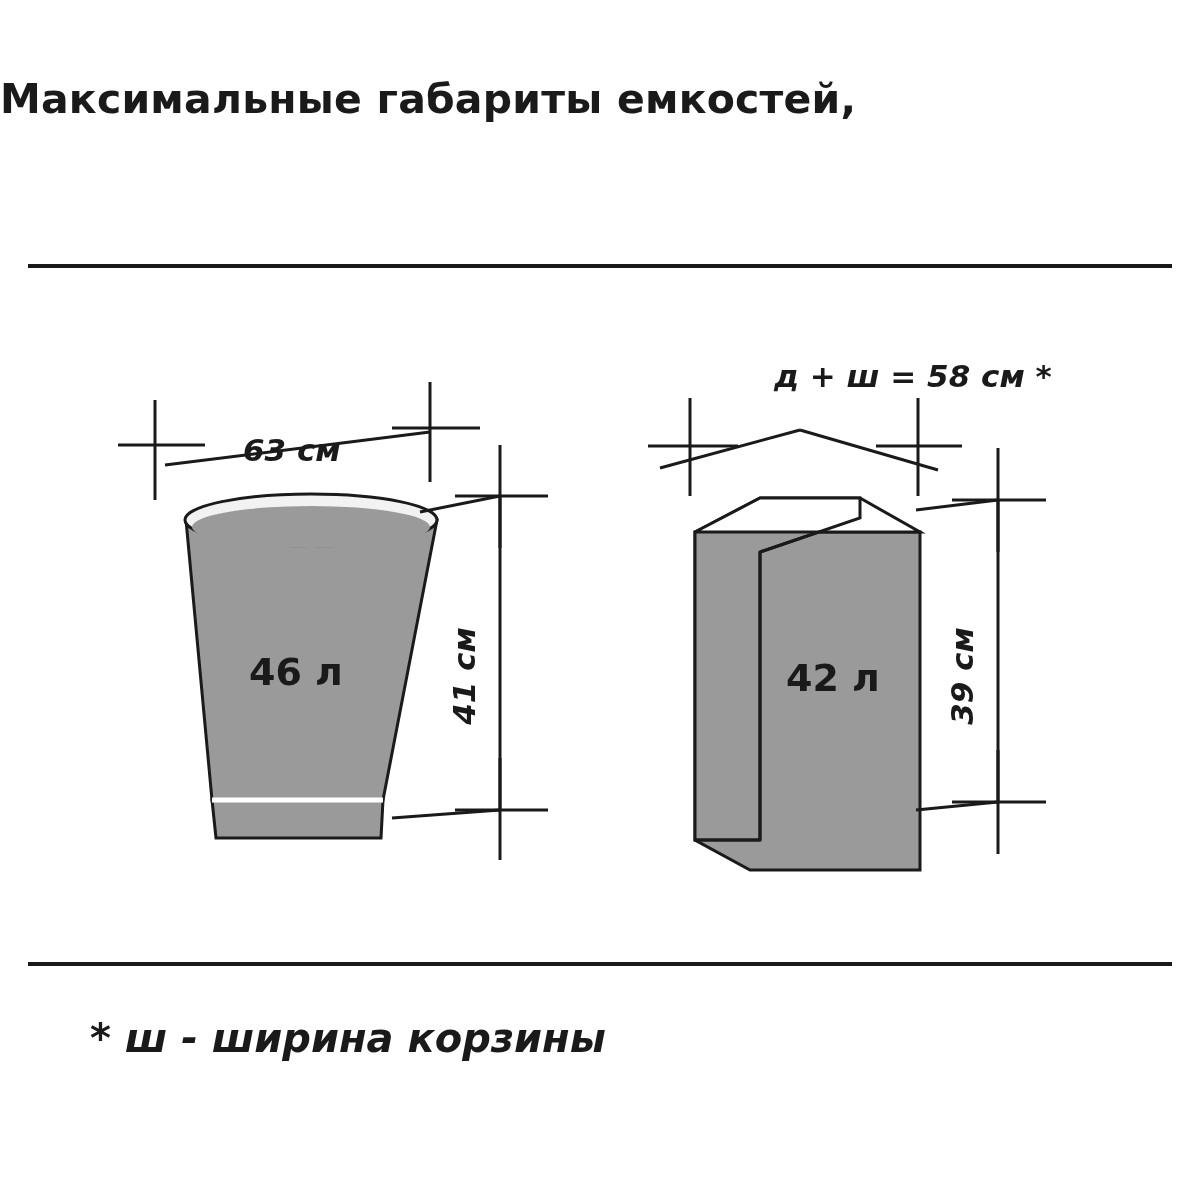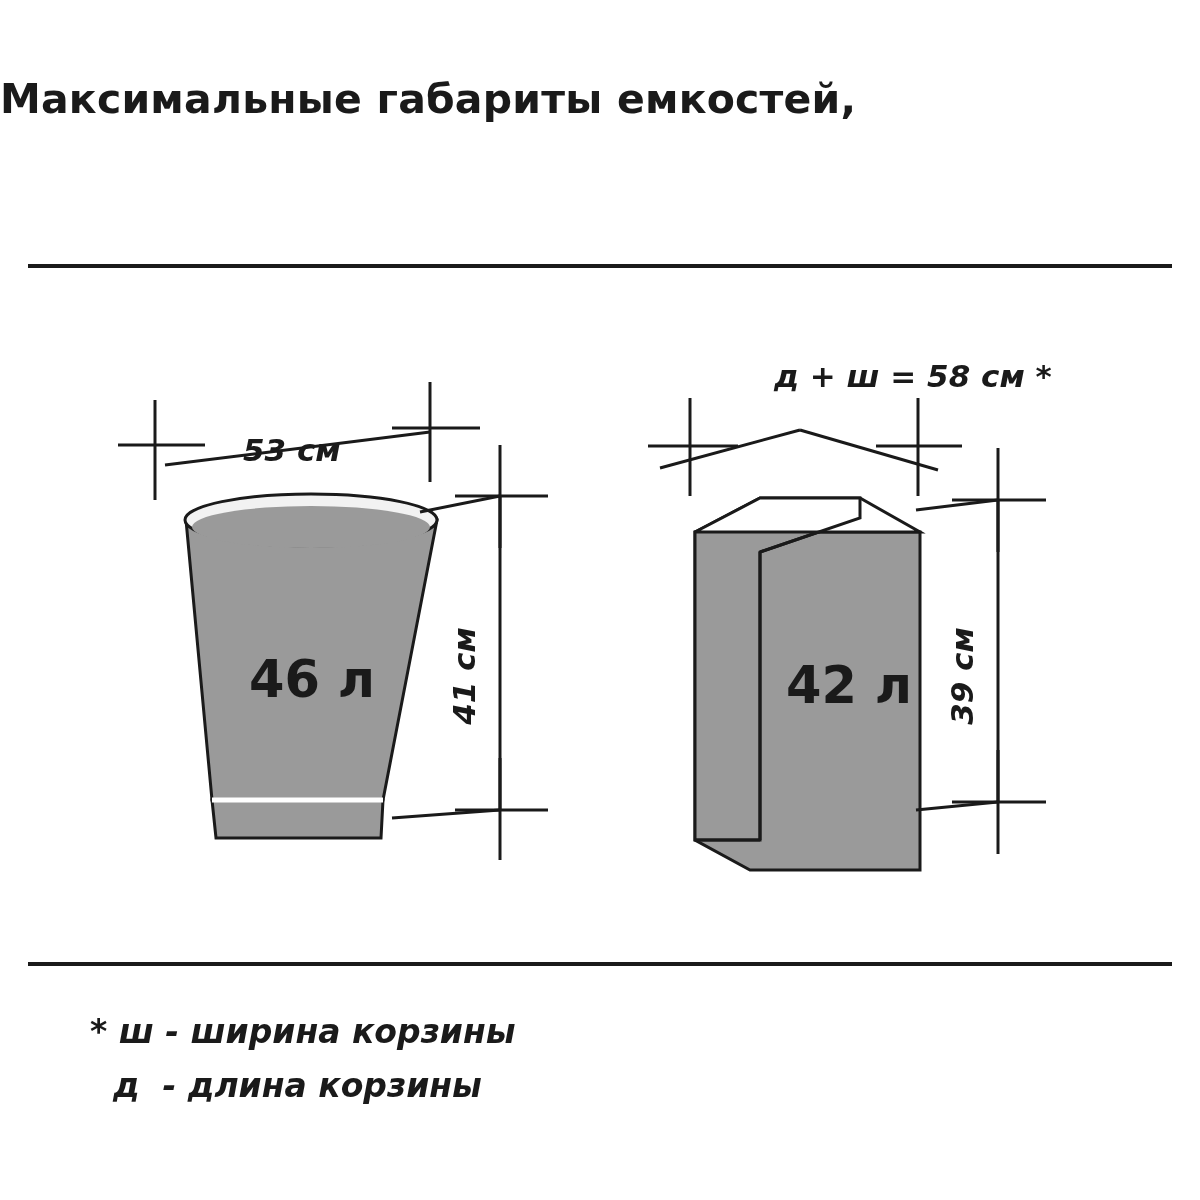--- a/index.html
+++ b/index.html
@@ -60,36 +60,36 @@
   .dim-label {
     position: absolute;
     font-size: 31px;
     font-weight: bold;
     font-style: italic;
     color: #1a1a1a;
     white-space: nowrap;
   }
   .vol-label {
     position: absolute;
-    font-size: 51px;
+    font-size: 38px;
     font-weight: bold;
     color: #1a1a1a;
     white-space: nowrap;
     text-align: center;
   }
   .rot {
     transform: rotate(-90deg);
     transform-origin: center center;
   }
 
   .footnote {
     position: absolute;
     top: 1005px;
     left: 90px;
-    font-size: 33px;
+    font-size: 40px;
     font-weight: bold;
     font-style: italic;
     line-height: 1.65;
   }
   .footnote .fn-line { display: block; white-space: pre; }
 </style>
 </head>
 <body>
 
 <div class="page">
@@ -160,30 +160,29 @@
         <line x1="998" y1="148" x2="998" y2="252"></line>
         <line x1="952" y1="200" x2="1046" y2="200"></line>
         <line x1="998" y1="450" x2="998" y2="554"></line>
         <line x1="952" y1="502" x2="1046" y2="502"></line>
         <line x1="998" y1="200" x2="998" y2="502"></line>
         <line x1="916" y1="210" x2="998" y2="200"></line>
         <line x1="916" y1="510" x2="998" y2="502"></line>
       </g>
     </svg>
 
-    <div class="dim-label" style="left:243px; top:132px;">53  см</div>
+    <div class="dim-label" style="left:243px; top:132px;">63  см</div>
     <div class="vol-label" style="left:249px; top:350px;">46 л</div>
     <div class="dim-label rot" style="left:404px; top:358px; width:120px; text-align:center;">41 см</div>
 
     <div class="dim-label" style="left:726px; top:58px;margin-left:48px;">д + ш = 58 см *</div>
     <div class="vol-label" style="left:786px; top:356px;">42 л</div>
     <div class="dim-label rot" style="left:902px; top:358px; width:120px; text-align:center;">39 см</div>
 
   </div>
 
   <div class="rule bottom"></div>
 
   <div class="footnote">
     <span class="fn-line">* ш - ширина корзины</span>
-    <span class="fn-line">  д  - длина корзины</span>
   </div>
 
 </div>
 
 </body></html>

